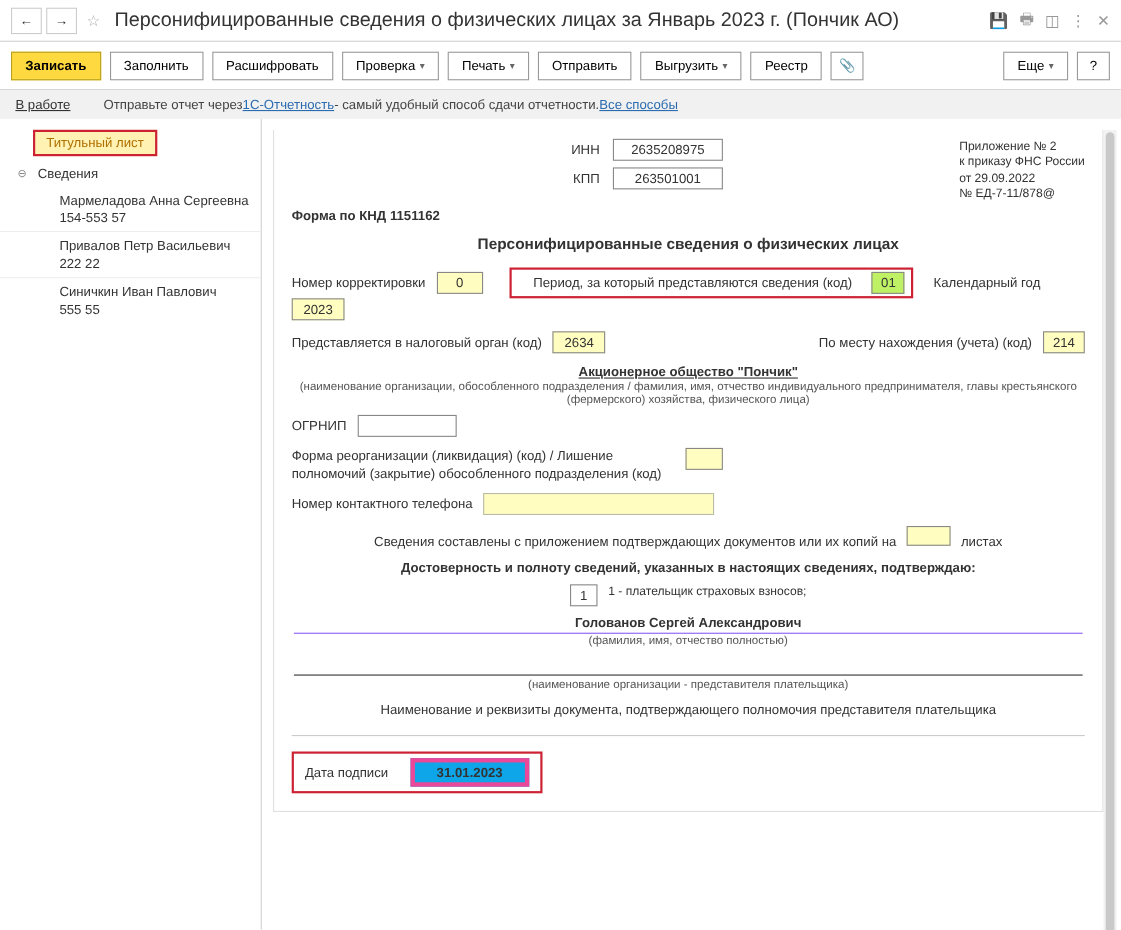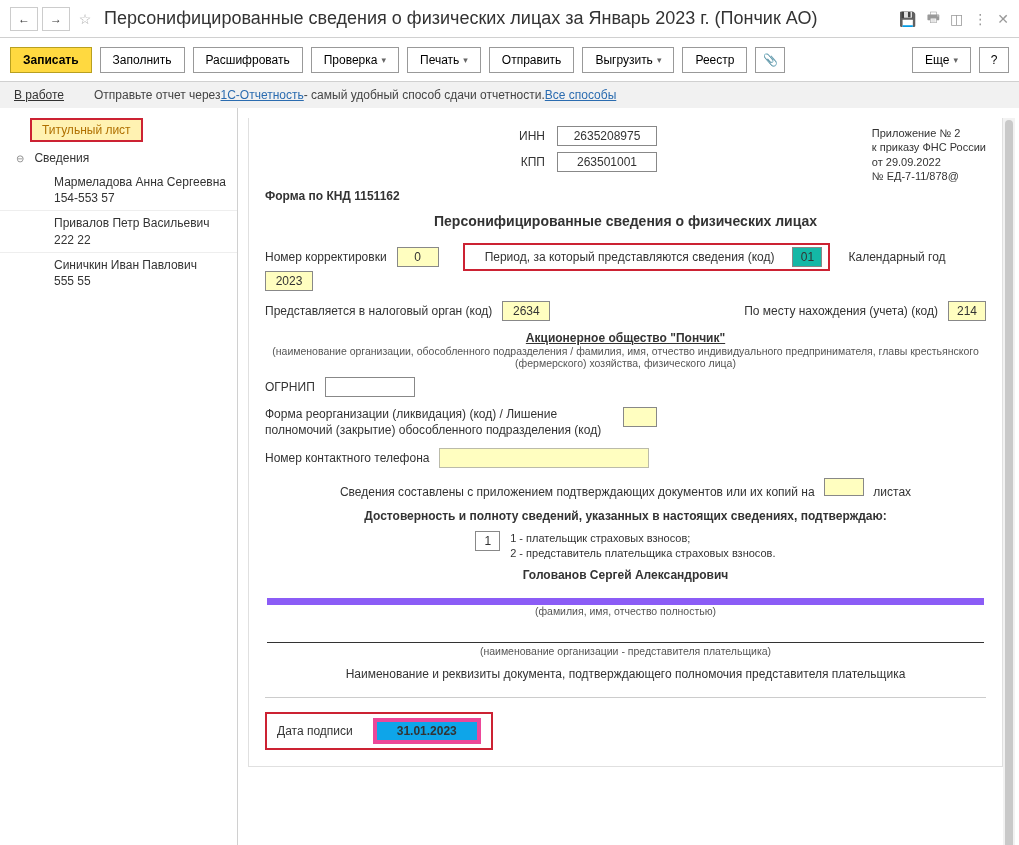--- a/index.html
+++ b/index.html
@@ -65,21 +65,21 @@
 
 .phone-field { background: #fffec0; border: 1px solid #bba; width: 210px; height: 20px; display: inline-block; }
 
 .center-text { text-align: center; margin: 10px 0; }
 .rep-label { font-weight: bold; text-align: center; margin-bottom: 8px; }
 .rep-row { display: flex; justify-content: center; align-items: flex-start; gap: 10px; margin-bottom: 8px; }
 .rep-num { border: 1px solid #888; padding: 2px 8px; }
 .rep-opts { font-size: 11px; line-height: 1.3; }
 
 .underline-full { border-bottom: 1px solid #333; height: 18px; margin: 8px 2px 2px 2px; }
-.sign-name { text-align: center; font-weight: bold; border-bottom: 7px solid #8b5cf6; margin: 6px 2px 0 2px; padding-bottom: 16px; }
+.sign-name { text-align: center; font-weight: bold; border-bottom: 1px solid #8b5cf6; margin: 6px 2px 0 2px; padding-bottom: 2px; }
 .sign-hint { text-align: center; font-size: 10.5px; color: #555; margin-bottom: 8px; }
 
 .doc-title { text-align: center; margin: 10px 0 16px 0; }
 .hr { border-top: 1px solid #ccc; margin: 8px 0 14px 0; }
 
 .sig-date-row { display: flex; align-items: center; border: 2px solid #c23; padding: 4px 10px; width: fit-content; gap: 20px; margin-top: 13px; }
 .sig-date-field { background: #0ea5e9; border: 4px solid #ec4899; padding: 2px 20px; font-weight: bold; }
 
 .vscroll { position: absolute; right: 4px; top: 10px; width: 12px; height: 760px; background: #f2f2f2; }
 .vscroll-thumb { background: #c9c9c9; border-radius: 4px; width: 8px; margin: 2px; height: 740px; }
@@ -172,21 +172,21 @@
 
       <div class="form-code">Форма по КНД 1151162</div>
       <div class="form-title">Персонифицированные сведения о физических лицах</div>
 
       <div class="row">
         <span class="lbl">Номер корректировки</span>
         <span class="field" style="min-width:42px;">0</span>
         <span style="width:24px;"></span>
         <span class="period-box">
           <span class="lbl">Период, за который представляются сведения (код)</span>
-          <span class="field plain" style="min-width:30px;background:#14b8a6;">01</span>
+          <span class="field plain" style="min-width:30px;background:#bef264;">01</span>
         </span>
         <span style="width:18px;"></span>
         <span class="lbl">Календарный год</span>
         <span class="field" style="min-width:48px;">2023</span>
       </div>
 
       <div class="row">
         <span class="lbl">Представляется в налоговый орган (код)</span>
         <span class="field" style="min-width:48px;">2634</span>
         <span style="flex:1"></span>
@@ -217,21 +217,20 @@
         <span>Сведения составлены с приложением подтверждающих документов или их копий на</span>
         <span class="field" style="width:40px;height:18px;margin:0 6px;"></span>
         <span>листах</span>
       </div>
 
       <div class="rep-label">Достоверность и полноту сведений, указанных в настоящих сведениях, подтверждаю:</div>
       <div class="rep-row">
         <span class="rep-num">1</span>
         <div class="rep-opts">
           <div>1 - плательщик страховых взносов;</div>
-          <div>2 - представитель плательщика страховых взносов.</div>
         </div>
       </div>
 
       <div class="sign-name">Голованов Сергей Александрович</div>
       <div class="sign-hint">(фамилия, имя, отчество полностью)</div>
 
       <div class="underline-full"></div>
       <div class="sign-hint">(наименование организации - представителя плательщика)</div>
 
       <div class="doc-title">Наименование и реквизиты документа, подтверждающего полномочия представителя плательщика</div>

